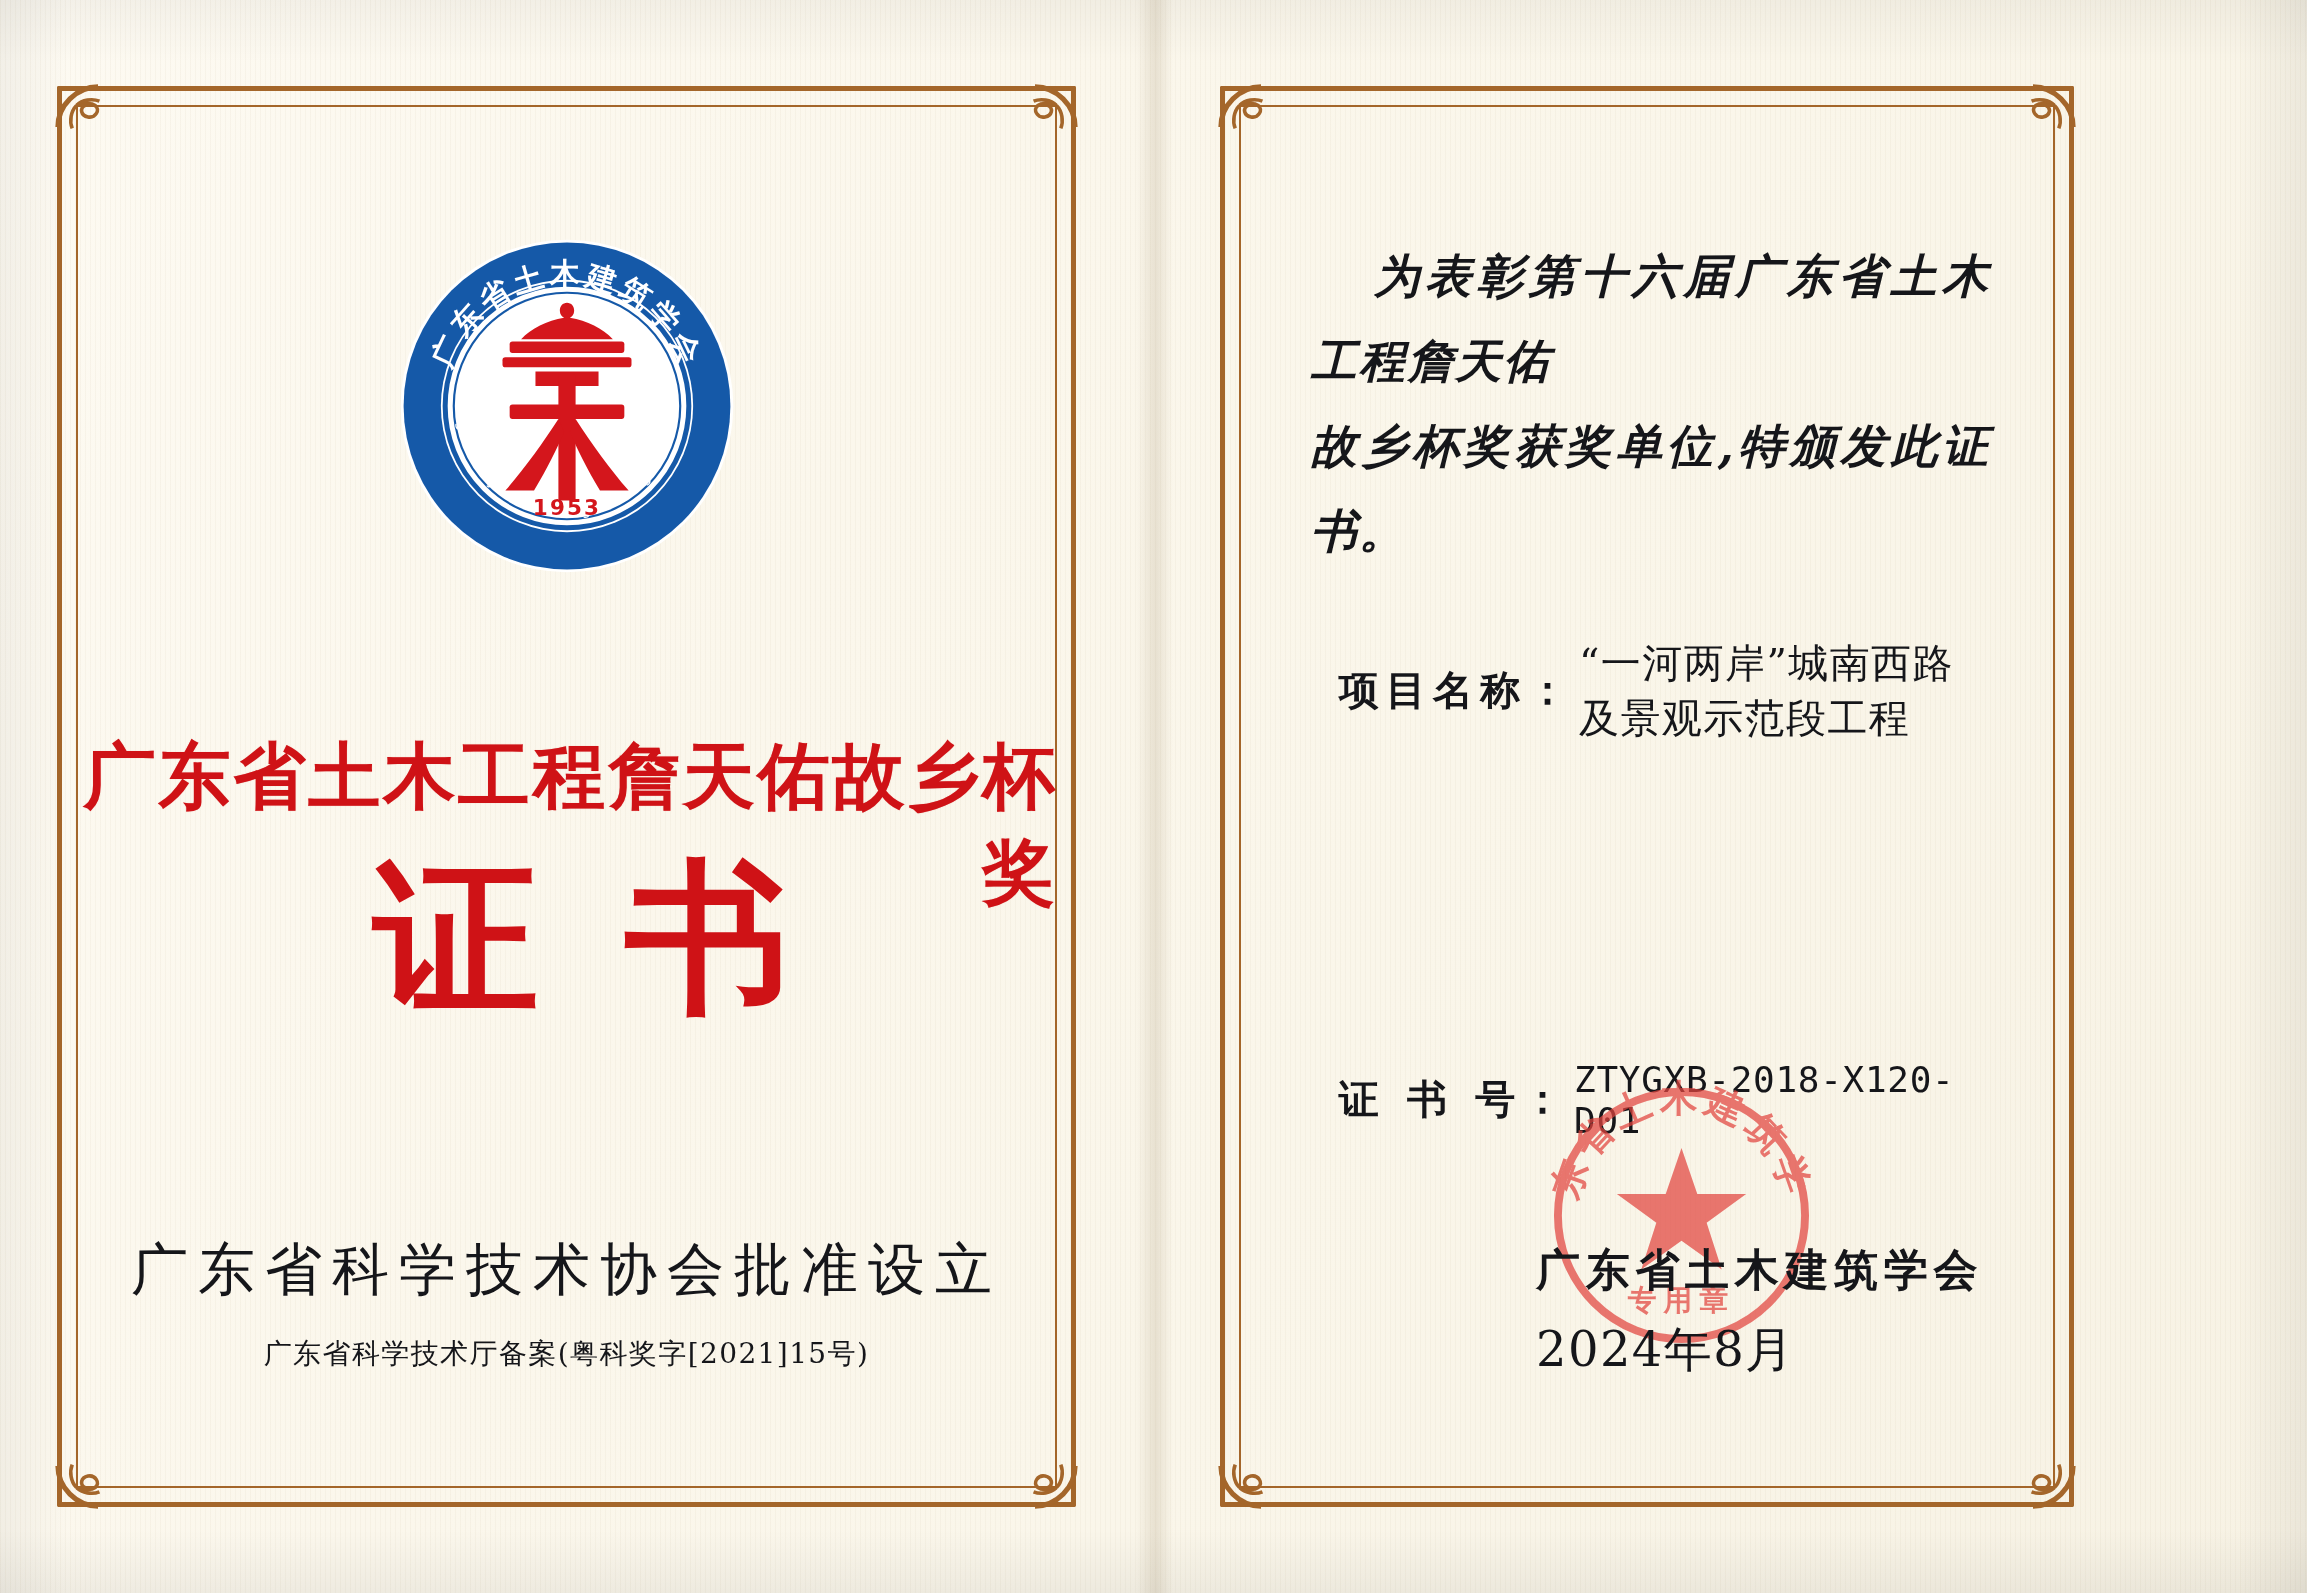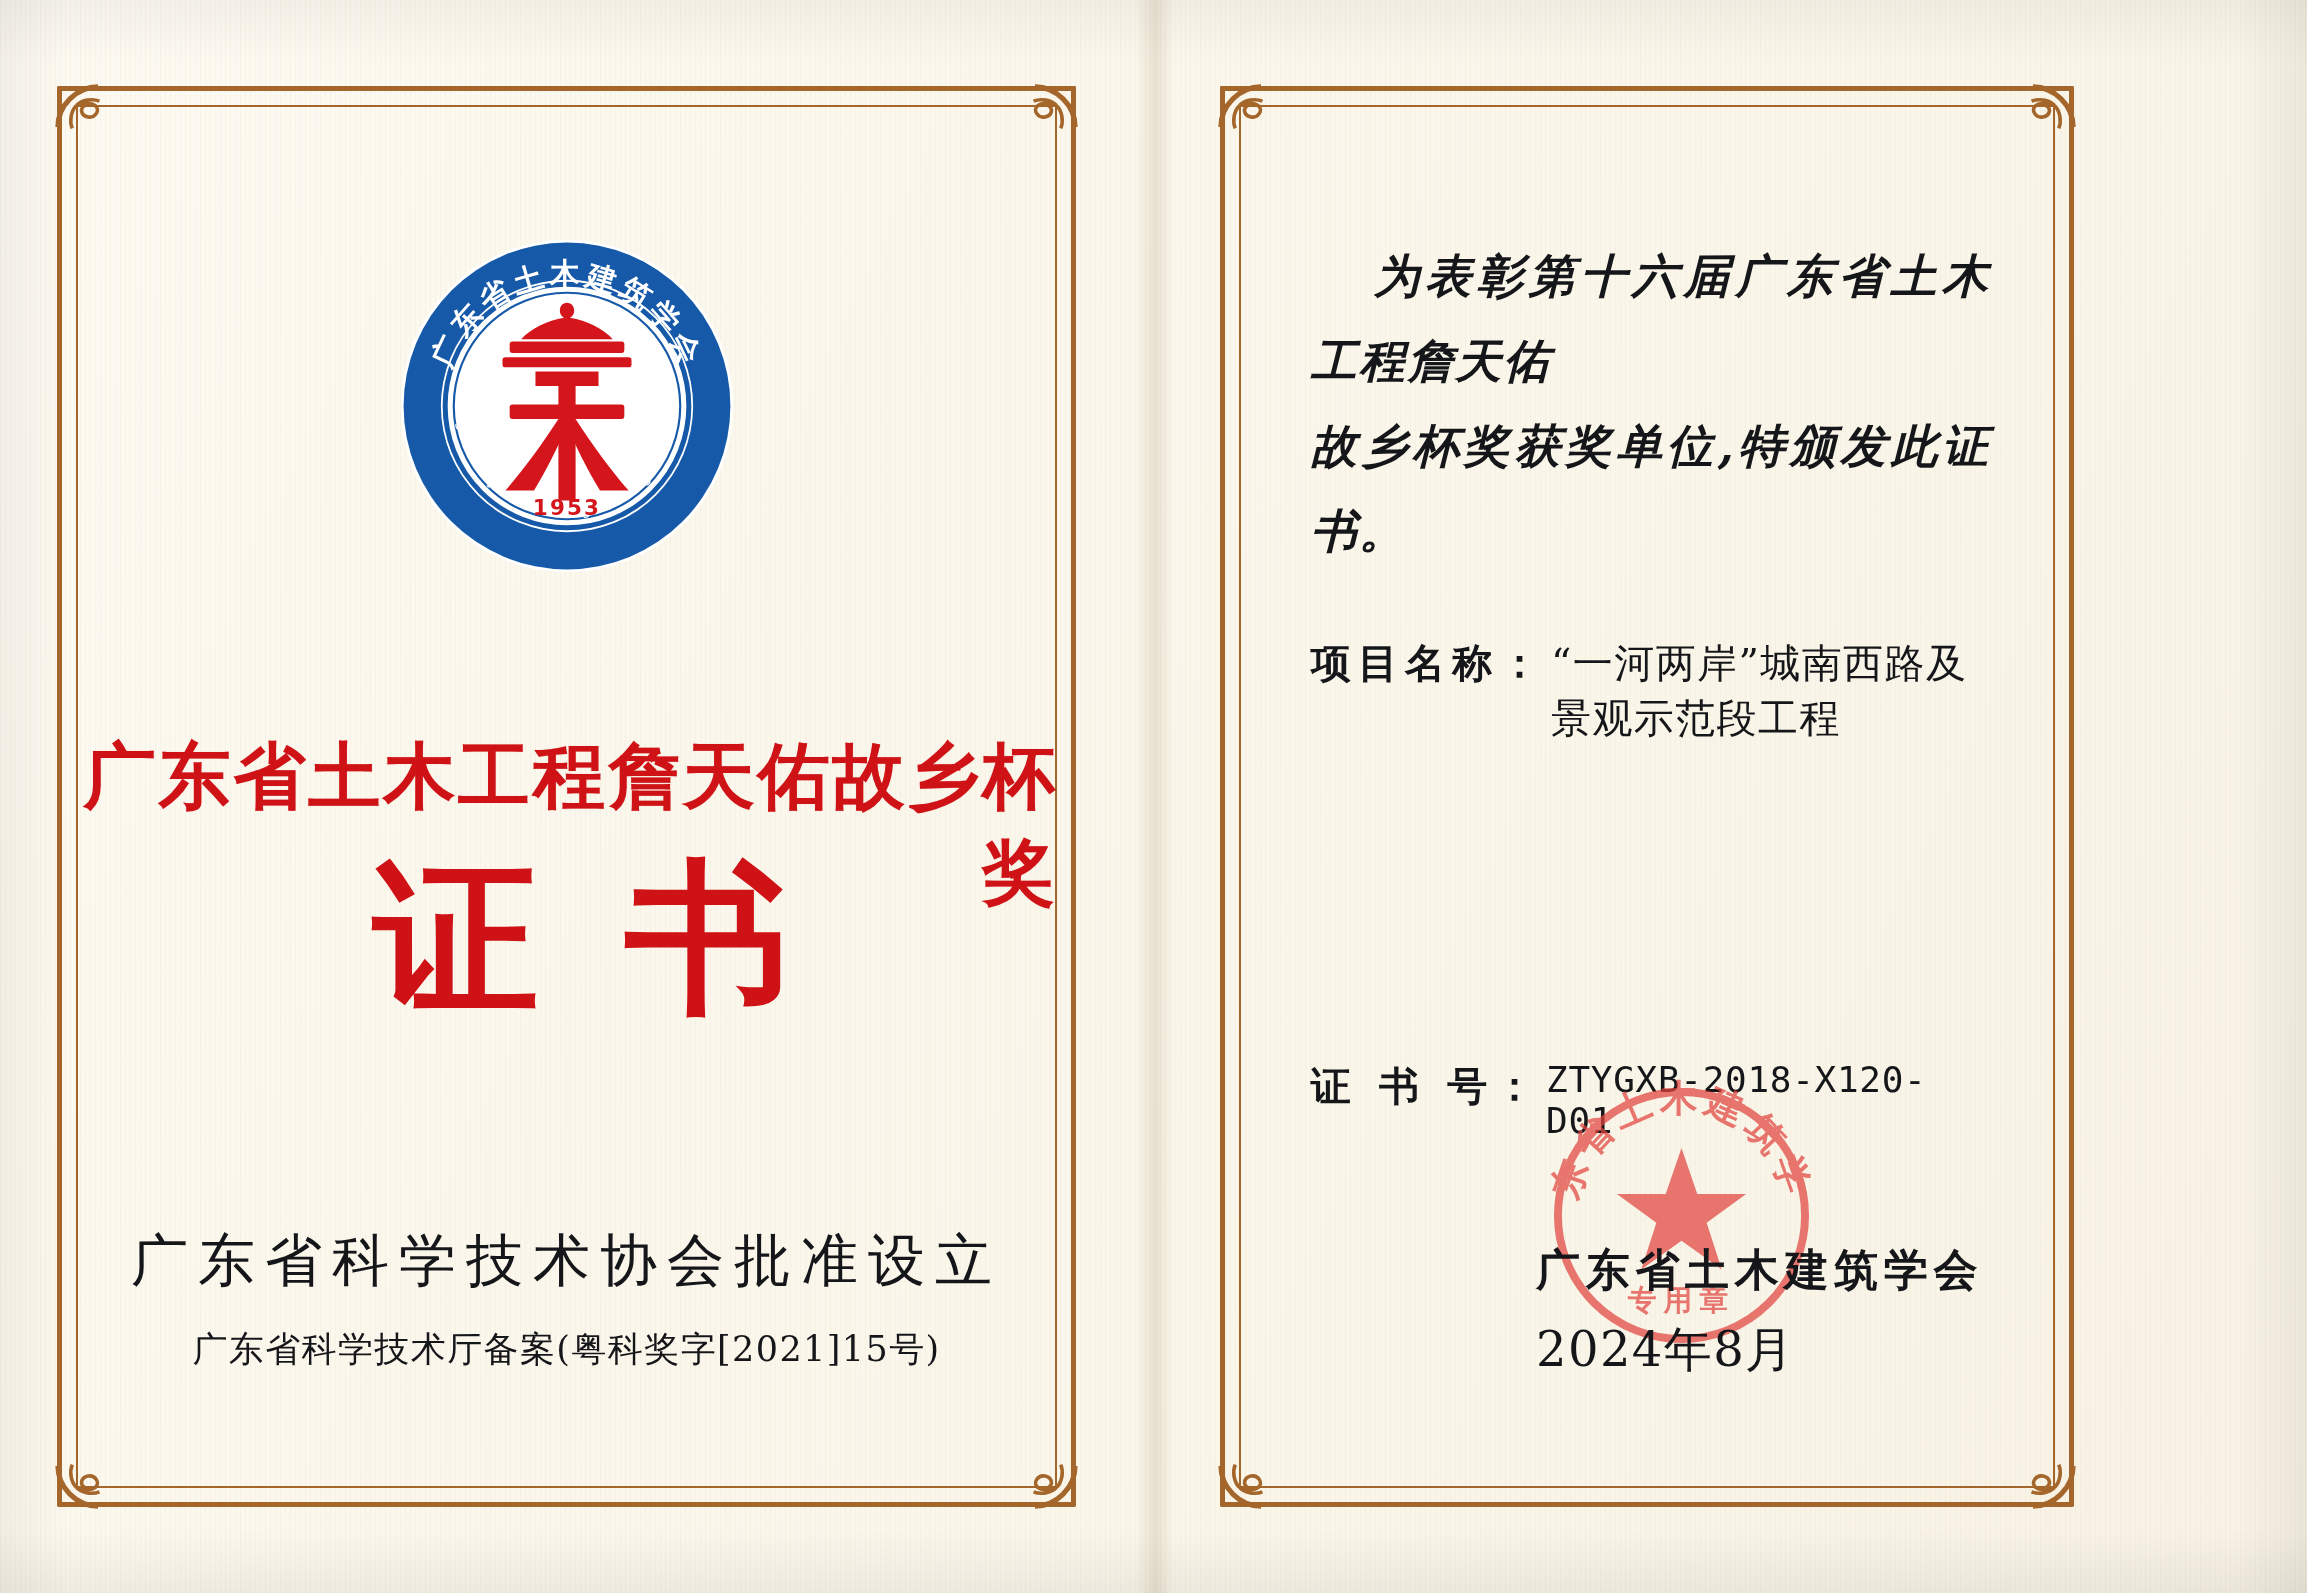--- a/index.html
+++ b/index.html
@@ -124,21 +124,21 @@
     color: #15161a;
   }
   .issuer-line1 {
     font-family: "DejaVu Serif", serif;
     font-size: 57px;
     letter-spacing: 10px;
     margin-bottom: 26px;
   }
   .issuer-line2 {
     font-family: "DejaVu Serif", serif;
-    font-size: 35px;
+    font-size: 28px;
     letter-spacing: 1.4px;
   }
 
   
   .rp {
     position: absolute;
     left: 72px;
     right: 65px;
     color: #15161a;
   }
@@ -151,21 +151,22 @@
     font-style: italic;
     font-weight: bold;
     text-align: justify;
   }
   .citation .l1 { text-indent: 63px; }
   .field {
     font-family: "DejaVu Serif", serif;
     font-size: 40px;
     letter-spacing: 0.7px;
     display: flex;
-    align-items: flex-start;
+    align-items: center;
+    margin-left: 28px;
   }
   .field-label {
     font-weight: bold;
     white-space: nowrap;
     letter-spacing: 7.2px;
     margin-right: 4.3px;
   }
   .field-value {
     letter-spacing: 1.4px;
   }

